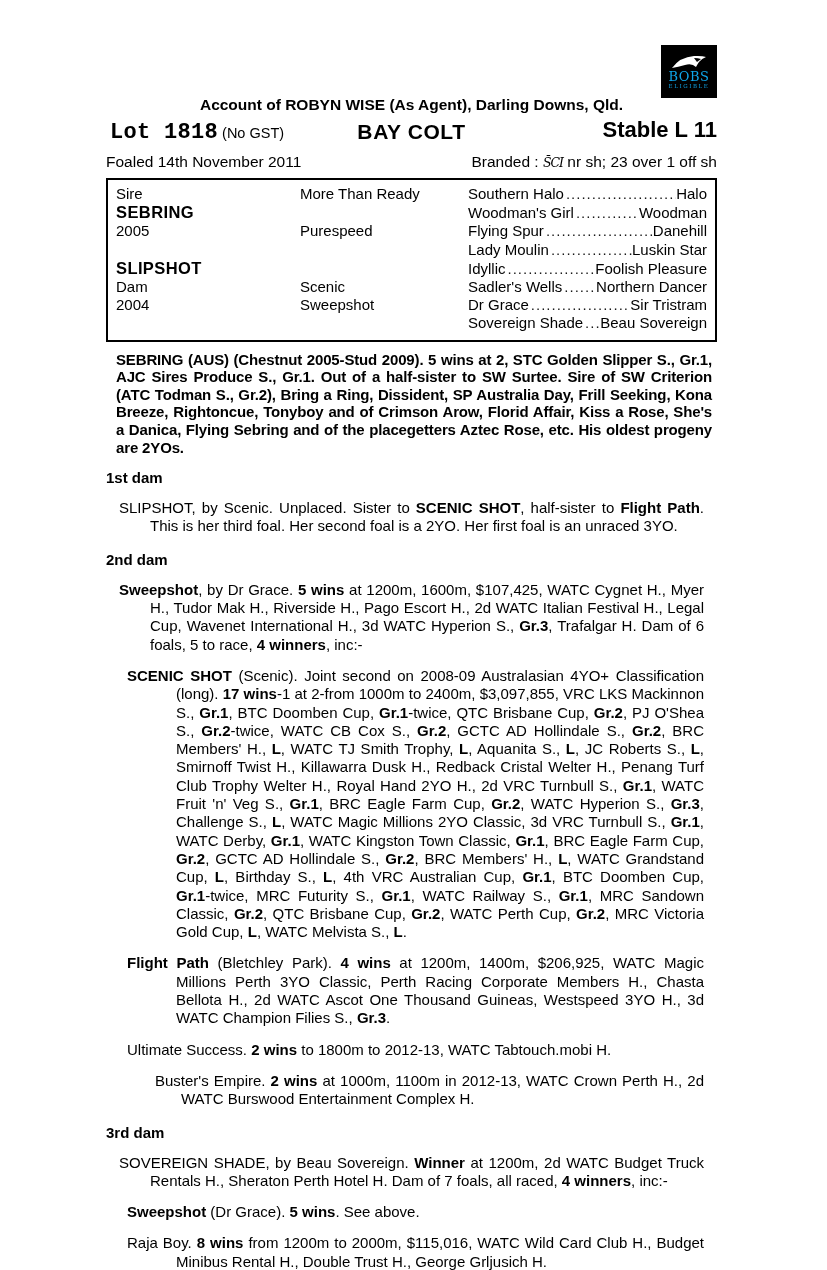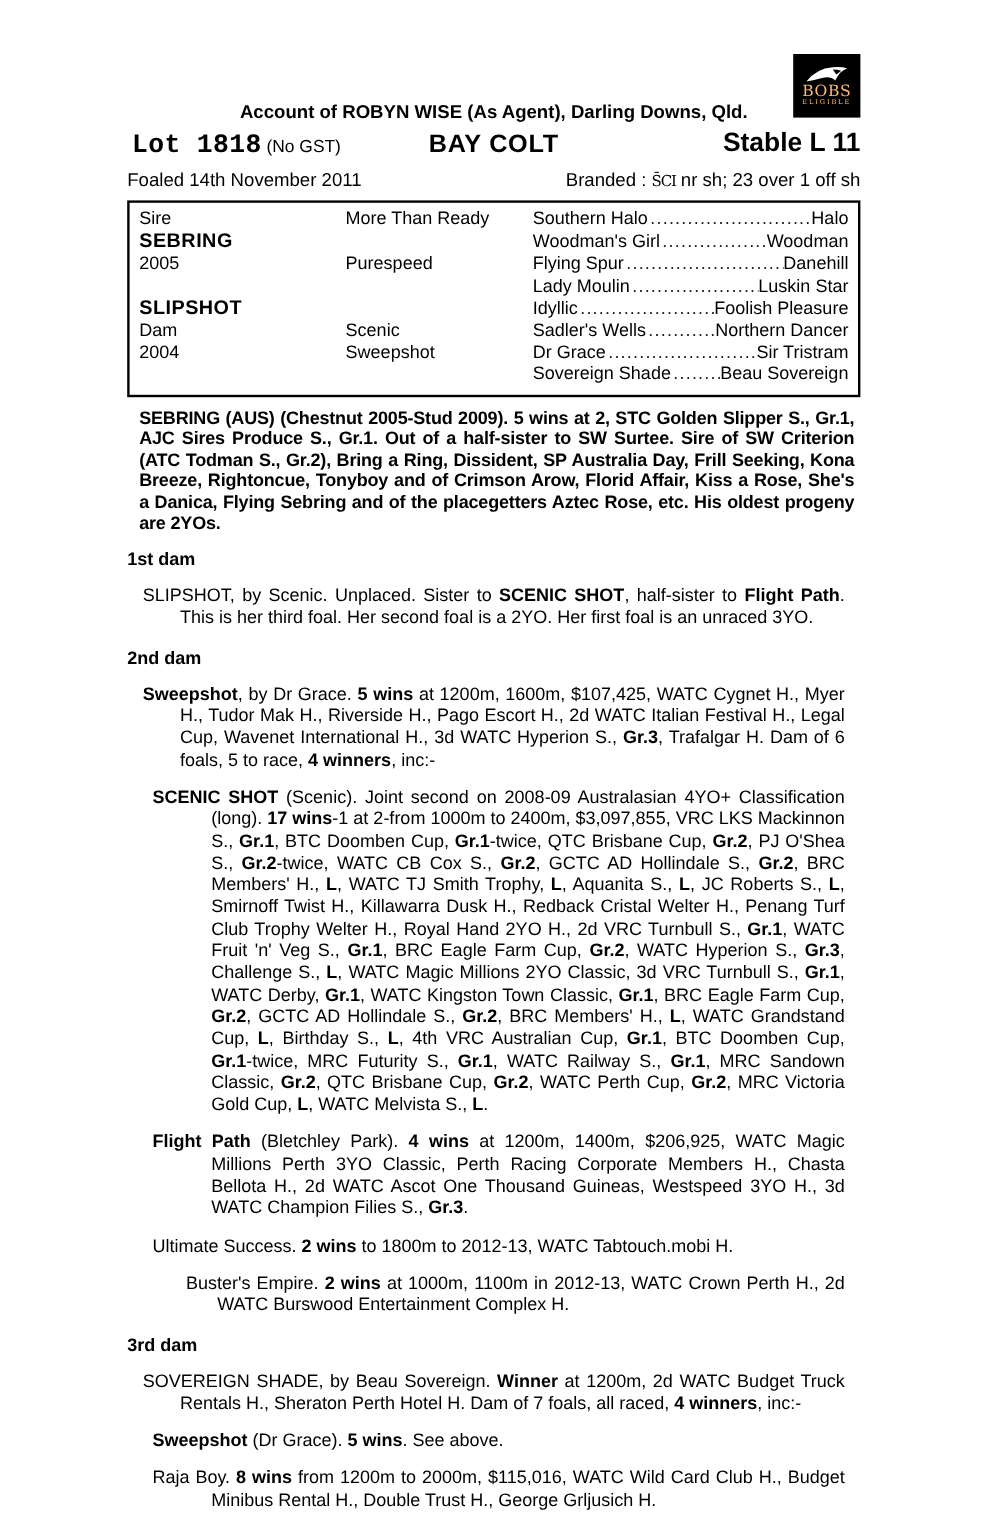--- a/index.html
+++ b/index.html
@@ -2,44 +2,44 @@
 <html><head>
 <meta charset="utf-8">
 <style>
   html,body{margin:0;padding:0;background:#fff;}
   .page{position:relative;width:827px;height:1270px;background:#fff;color:#000;
         font-family:"Liberation Sans",sans-serif;overflow:hidden;}
   .b{font-weight:700;}
 
   
   .logo{position:absolute;left:661px;top:45px;width:56px;height:53px;background:#000;
-        color:#fdba74;text-align:center;display:flex;flex-direction:column;align-items:center;justify-content:center;}
+        color:#0ea5e9;text-align:center;display:flex;flex-direction:column;align-items:center;justify-content:center;}
   .logo svg{display:block;margin:1px auto 0;}
   .logo-title{font-family:"DejaVu Serif",serif;font-size:13px;line-height:13px;letter-spacing:.5px;}
   .logo-sub{font-family:"DejaVu Serif",serif;font-size:5.5px;line-height:7px;letter-spacing:1.6px;}
 
   .content{position:absolute;left:106px;top:80px;width:611px;}
 
-  .account{font-weight:700;font-size:15.5px;text-align:center;margin:5px 0 3px;}
+  .account{font-weight:700;font-size:15.5px;text-align:center;margin:16px 0 3px;}
 
   .lotrow{position:relative;height:30px;}
   .lot-left{position:absolute;left:4px;bottom:2px;white-space:nowrap;}
   .lot-num{font-weight:700;font-size:22px;letter-spacing:.3px;font-family:Liberation Mono, monospace;}
   .gst{font-size:14.5px;}
   .horse-title{position:absolute;left:50%;transform:translateX(-50%);bottom:3px;
         font-weight:700;font-size:21px;letter-spacing:.6px;white-space:nowrap;}
   .stable{position:absolute;right:0;bottom:4px;font-weight:700;font-size:22px;white-space:nowrap;}
 
   .foalrow{display:flex;justify-content:space-between;align-items:baseline;
         font-size:15.5px;margin:6px 0 7px;}
-  .brand-sym{font-family:"DejaVu Serif",serif;font-size:12.5px;letter-spacing:-1px;}
+  .brand-sym{font-family:"DejaVu Serif",serif;font-size:12.5px;letter-spacing:-1px;font-style:italic;}
 
   
   .ptable{border:2px solid #000;padding:5px 8px 7px 8px;font-size:15px;}
-  .prow{display:grid;grid-template-columns:172px 156px 1fr;align-items:baseline;line-height:18.2px;}
+  .prow{display:grid;grid-template-columns:172px 156px 1fr;align-items:baseline;line-height:18.2px;gap:12px;}
   .pc1{white-space:nowrap;}
   .pc1.big{font-weight:700;font-size:16.5px;letter-spacing:.4px;}
   .pc3{display:flex;align-items:baseline;min-width:0;text-align:center;}
   .dots{flex:1;overflow:hidden;white-space:nowrap;padding:0 2px;opacity:.9;}
   .dots::after{content:"....................................................................................";letter-spacing:1px;}
   .pl,.pr{white-space:nowrap;}
 
   
   .summary{font-weight:700;font-size:15px;line-height:17.6px;text-align:justify;
         margin:9px 0 0;padding:0 5px 0 10px;letter-spacing:-.15px;}

